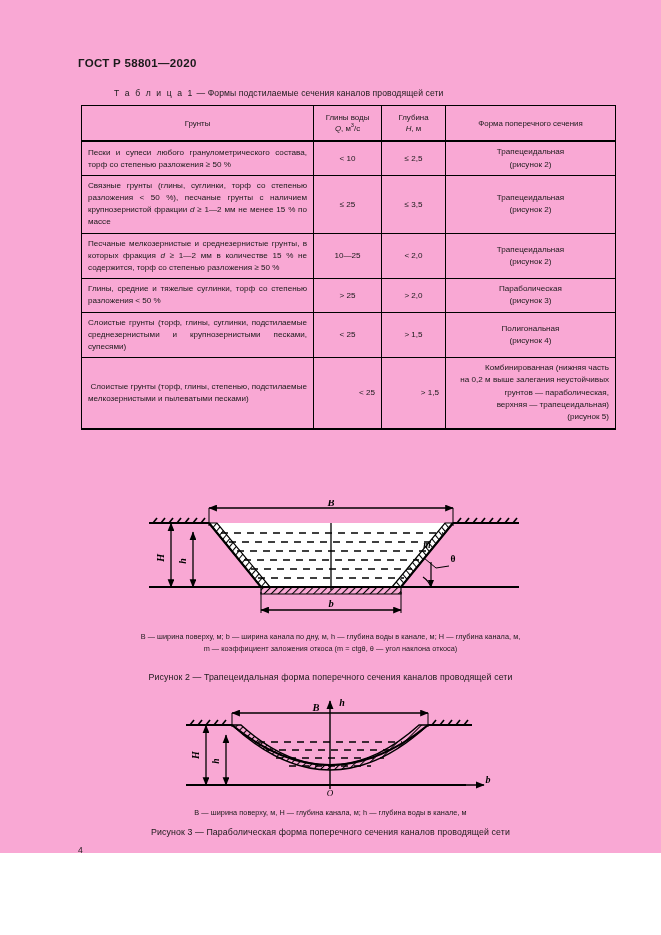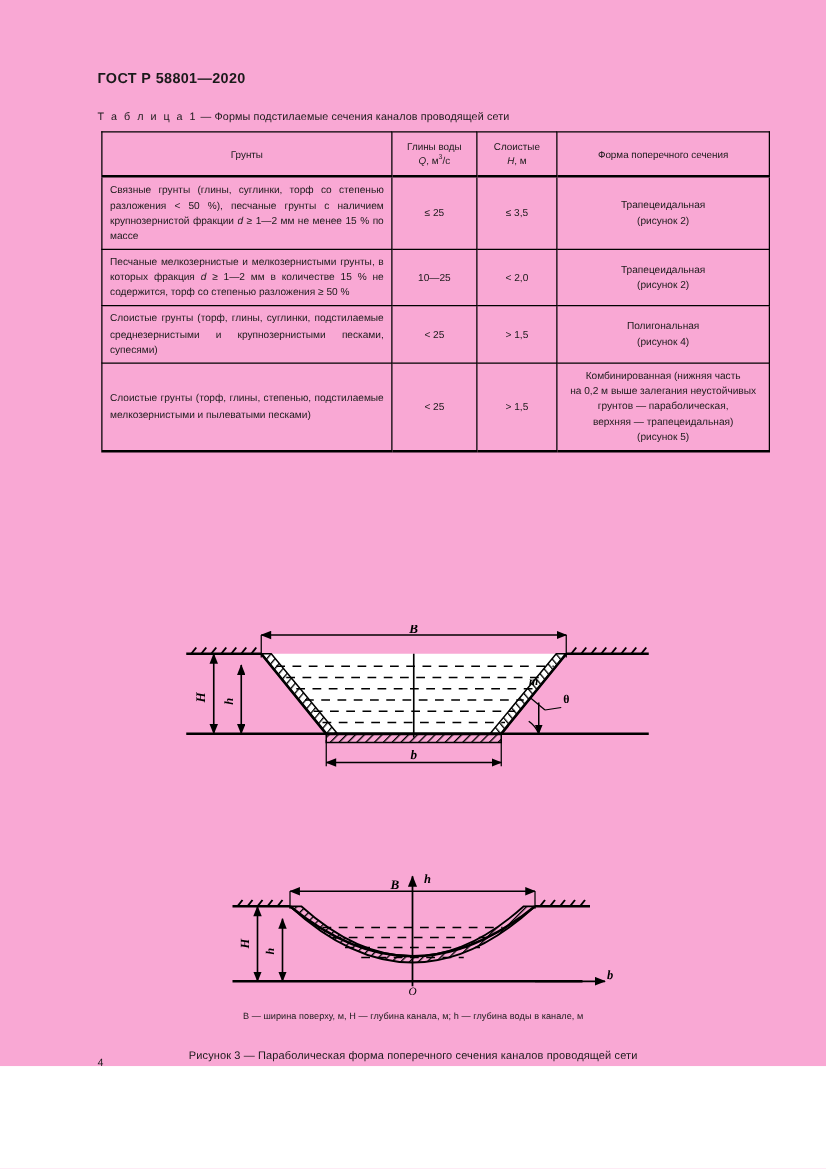--- a/index.html
+++ b/index.html
@@ -34,20 +34,21 @@
   .table-caption {
     position: absolute;
     left: 78px;
     top: 88px;
     font-size: 8.6px;
     letter-spacing: 0.1px;
     white-space: nowrap;
   }
   .table-caption .spaced {
     letter-spacing: 1.6px;
+    margin-left: 36px;
   }
 
   
   .data-table {
     position: absolute;
     left: 81px;
     top: 105px;
     width: 534px;
     border-collapse: collapse;
     table-layout: fixed;
@@ -77,20 +78,21 @@
   .data-table tbody td.num {
     text-align: center;
     white-space: nowrap;
   }
   .data-table tbody td.shape {
     text-align: center;
     line-height: 1.52;
   }
   .data-table tbody tr:last-child td {
     border-bottom-width: 2px;
+    text-align: right;
   }
   .data-table .col-soil   { width: 232px; }
   .data-table .col-q      { width:  68px; }
   .data-table .col-h      { width:  64px; }
   .data-table .col-shape  { width: 170px; }
   .it { font-style: italic; }
   sup { font-size: 0.72em; vertical-align: super; line-height: 0; }
 
   
   .figure-wrap {
@@ -110,21 +112,21 @@
     letter-spacing: 0.05px;
   }
   #figure-2-legend { margin-top: 6px; }
   #figure-3-legend { margin-top: 5px; }
 
   .figure-title {
     font-size: 8.8px;
     letter-spacing: 0.1px;
   }
   #figure-2-title { margin-top: 18px; }
-  #figure-3-title { margin-top: 20px; }
+  #figure-3-title { margin-top: 8px; }
 
   .page-number {
     position: absolute;
     left: 78px;
     top: 845px;
     font-size: 8.5px;
   }
   svg { display: block; margin: 0 auto; }
   svg text { font-family: "Liberation Serif", serif; }
 </style>
@@ -147,45 +149,57 @@
         <col class="col-shape">
     </colgroup>
     <thead>
       <tr>
         <th>Грунты</th>
         <th>
           <span>Глины воды</span><br>
           <span class="it">Q</span><span>, м</span><sup>3</sup><span>/с</span>
         </th>
         <th>
-          <span>Слоистые</span><br>
+          <span>Глубина</span><br>
           <span class="it">H</span><span>, м</span>
         </th>
         <th>Форма поперечного сечения</th>
       </tr>
     </thead>
     <tbody>
 
+      <tr>
+        <td class="soil">Пески и супеси любого гранулометрического состава, торф со степенью разложения ≥ 50 %</td>
+        <td class="num">&lt; 10</td>
+        <td class="num">≤ 2,5</td>
+        <td class="shape">Трапецеидальная<br>(рисунок 2)</td>
+      </tr>
 
       <tr>
         <td class="soil"><span>Связные грунты (глины, суглинки, торф со степенью разложения &lt; 50 %), песчаные грунты с наличием крупнозернистой фракции </span><span class="it">d</span><span> ≥ 1—2 мм не менее 15 % по массе</span></td>
         <td class="num">≤ 25</td>
         <td class="num">≤ 3,5</td>
         <td class="shape">Трапецеидальная<br>(рисунок 2)</td>
       </tr>
 
       <tr>
-        <td class="soil"><span>Песчаные мелкозернистые и мелкозернистыми грунты, в которых фракция </span><span class="it">d</span><span> ≥ 1—2 мм в количестве 15 % не содержится, торф со степенью разложения ≥ 50 %</span></td>
+        <td class="soil"><span>Песчаные мелкозернистые и среднезернистые грунты, в которых фракция </span><span class="it">d</span><span> ≥ 1—2 мм в количестве 15 % не содержится, торф со степенью разложения ≥ 50 %</span></td>
         <td class="num">10—25</td>
         <td class="num">&lt; 2,0</td>
         <td class="shape">Трапецеидальная<br>(рисунок 2)</td>
       </tr>
 
 
 
+      <tr>
+        <td class="soil">Глины, средние и тяжелые суглинки, торф со степенью разложения &lt; 50 %</td>
+        <td class="num">&gt; 25</td>
+        <td class="num">&gt; 2,0</td>
+        <td class="shape">Параболическая<br>(рисунок 3)</td>
+      </tr>
 
       <tr>
         <td class="soil">Слоистые грунты (торф, глины, суглинки, подстилаемые среднезернистыми и крупнозернистыми песками, супесями)</td>
         <td class="num">&lt; 25</td>
         <td class="num">&gt; 1,5</td>
         <td class="shape">Полигональная<br>(рисунок 4)</td>
       </tr>
 
       <tr>
         <td class="soil">Слоистые грунты (торф, глины, степенью, подстилаемые мелкозернистыми и пылеватыми песками)</td>
@@ -276,21 +290,26 @@
 
       <text x="296" y="48" font-size="9.5" font-style="italic" font-weight="bold" text-anchor="middle">m</text>
 
       <path d="M292,77 A22,22 0 0,1 300,87" fill="none" stroke="#000" stroke-width="1.2"></path>
       <line x1="293" y1="58" x2="305" y2="68" stroke="#000" stroke-width="1"></line>
       <line x1="305" y1="68" x2="318" y2="66" stroke="#000" stroke-width="1"></line>
       <line x1="300" y1="62" x2="300" y2="87" stroke="#000" stroke-width="1.2" marker-end="url(#ah2)"></line>
       <text x="322" y="62" font-size="9.5" font-weight="bold" text-anchor="middle">θ</text>
     </svg>
 
-
+    <div class="figure-legend" id="figure-2-legend">
+      <div>B —  ширина поверху, м; b — ширина канала по дну, м, h — глубина воды в канале, м; H — глубина канала, м,</div>
+      <div>m — коэффициент заложения откоса (m = ctgθ, θ — угол наклона откоса)</div>
+    </div>
+
+    <div class="figure-title" id="figure-2-title">Рисунок 2 — Трапецеидальная форма поперечного сечения каналов проводящей сети</div>
   </div>
 
   <div class="figure-wrap" id="figure-3-wrap">
 
     <svg width="330" height="105" viewBox="0 0 330 105">
       <defs>
         <pattern id="hatchP" patternUnits="userSpaceOnUse" width="5" height="5" patternTransform="rotate(45)">
           <line x1="0" y1="0" x2="0" y2="5" stroke="#000" stroke-width="2.1"></line>
         </pattern>
         <marker id="ah3" markerWidth="7" markerHeight="7" refX="6" refY="2.6" orient="auto">

